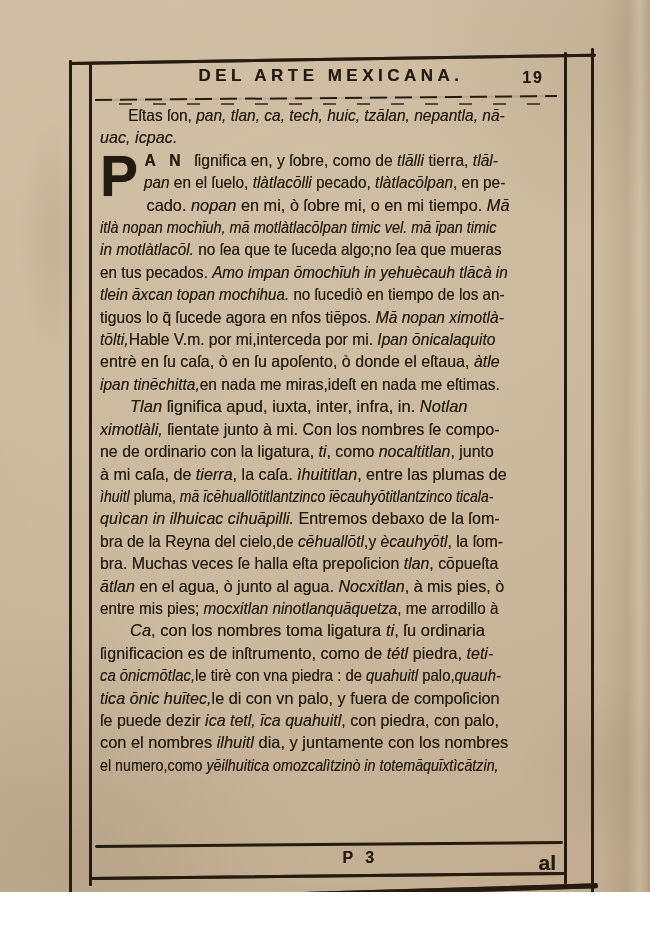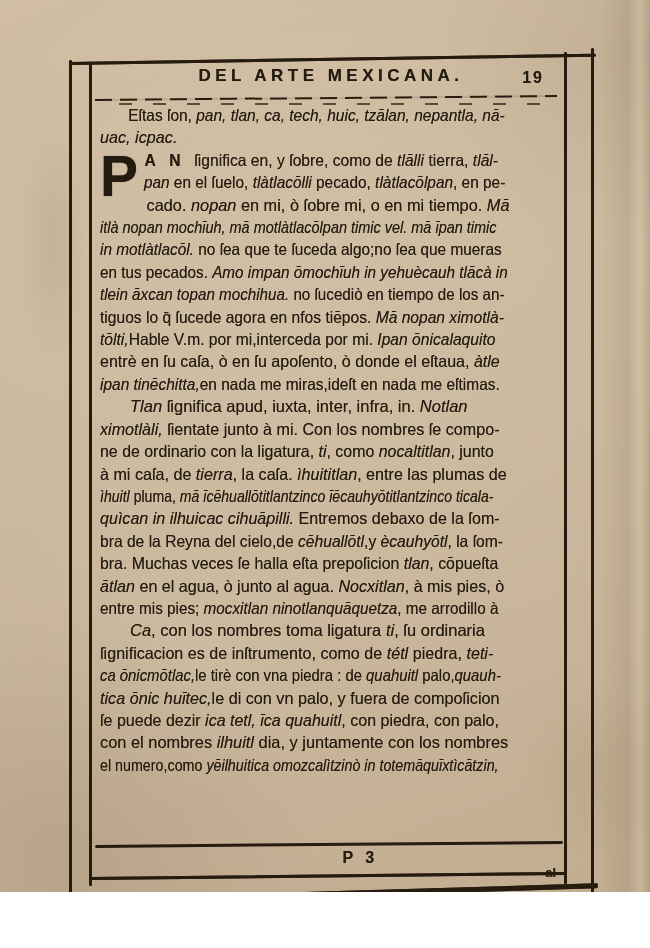--- a/index.html
+++ b/index.html
@@ -54,21 +54,21 @@
   .line .c{letter-spacing:5px;font-weight:700;}
   .line.ind{padding-left:30px;}
   .line.hang{margin-left:-9px;}
   .line.dc{padding-left:47px;}
   .dropcap{position:absolute;left:0;top:-1px;font-size:57px;line-height:1;font-weight:700;
     text-shadow:0 0 0.8px rgba(37,27,14,0.8);}
 
   .footer{position:absolute;left:100px;top:849px;width:462px;height:22px;font-size:16px;font-weight:700;
     text-shadow:0 0 0.5px rgba(37,27,14,0.6);}
   .sig{position:absolute;left:50%;transform:translateX(-35%);letter-spacing:4px;margin-left:24px;}
-  .catch{position:absolute;right:6px;top:16px;font-size:13px;}
+  .catch{position:absolute;right:6px;top:2px;font-size:21px;}
 </style>
 </head>
 <body>
 
 <div class="sheet">
   <div class="edge-shade"></div>
   <div class="stain s1"></div>
   <div class="stain s2"></div>
   <div class="stain s3"></div>
 

